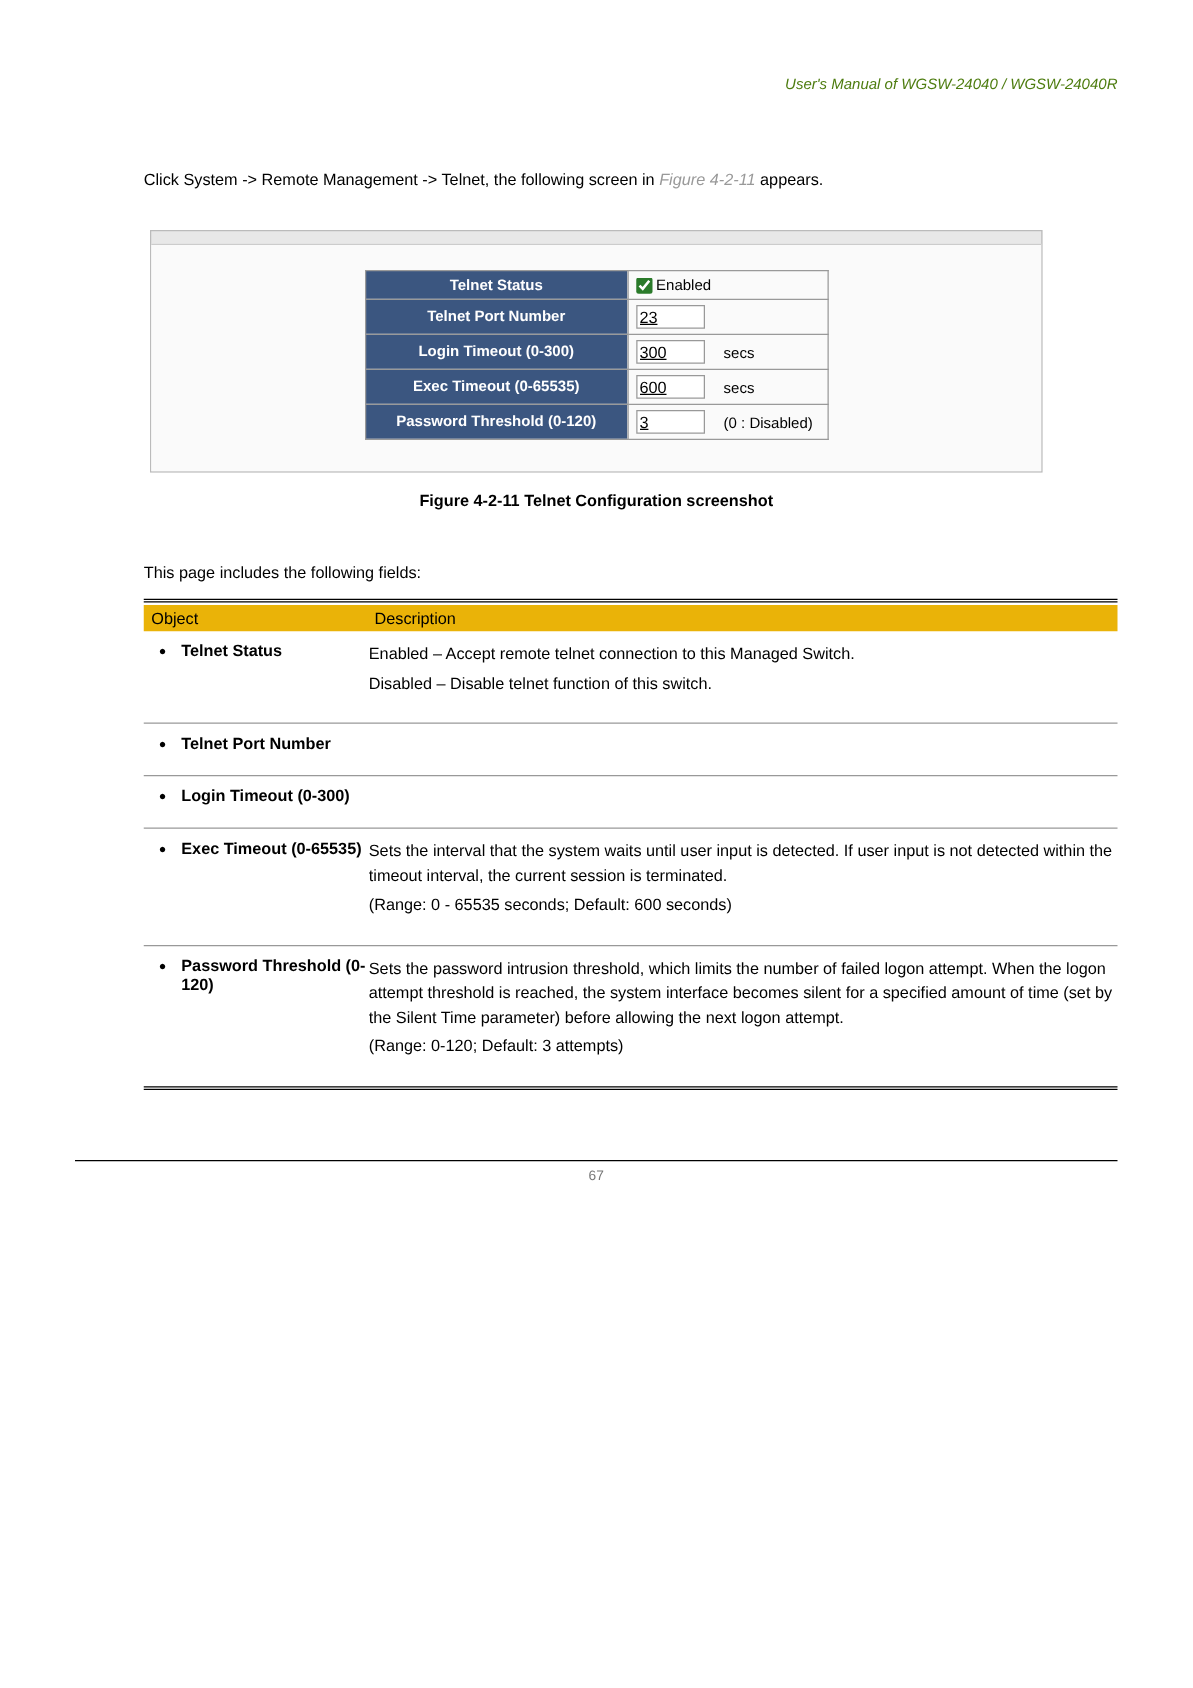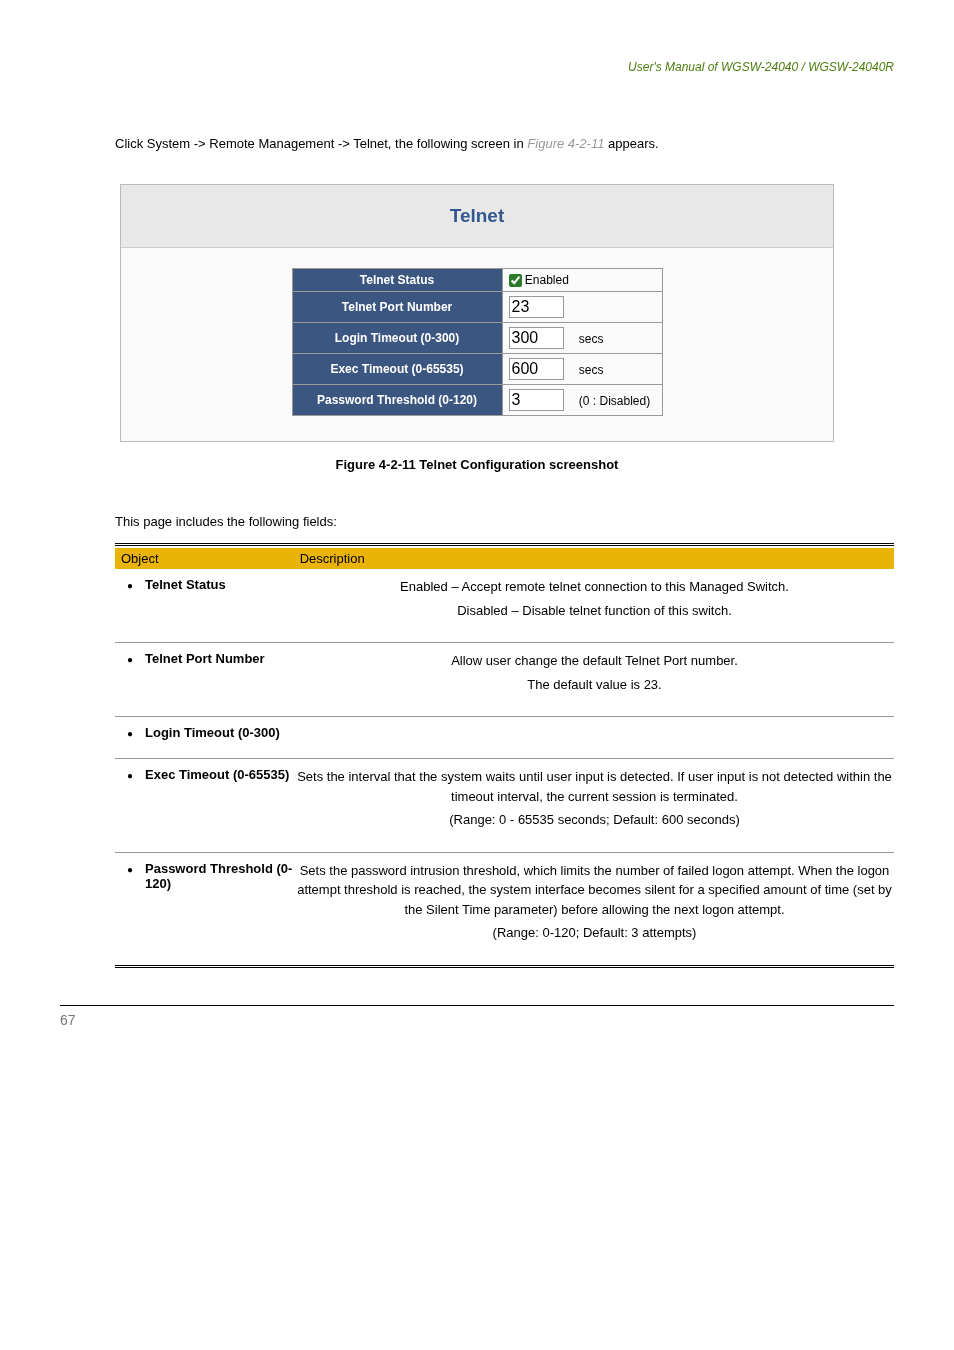--- a/index.html
+++ b/index.html
@@ -60,23 +60,24 @@
       font-weight: bold;
       text-align: center;
       width: 210px;
     }
     .val-cell {
       background: #fafafa;
       width: 160px;
     }
     .val-cell input[type="text"] {
       width: 55px;
-      font-size: 16px;
+      font-size: 13px;
       border: 1px solid #999;
       padding: 1px 2px;
+      text-decoration: underline;
     }
     .val-cell input[type="checkbox"] {
       vertical-align: middle;
       accent-color: #2a7a2a;
     }
     .suffix {
       margin-left: 12px;
       font-size: 12px;
     }
     .figure-caption {
@@ -120,44 +121,43 @@
       font-size: 10px;
       padding-top: 3px;
     }
     .label-col {
       width: 150px;
       font-weight: bold;
     }
     .desc-col {
       flex: 1;
       line-height: 1.5;
-      text-align: center;
     }
     .desc-col p { margin-bottom: 4px; }
     .footer {
-      margin-top: 37px;
+      margin-top: 56px;
       border-top: 1px solid #000;
       padding-top: 6px;
-      font-size: 14px;
+      text-align: center;
+      font-size: 11px;
       color: #777;
     }
   </style>
 </head>
 <body>
 
 <div class="manual-header">User's Manual of WGSW-24040 / WGSW-24040R</div>
 
 <div class="intro-text">
   <span>Click System -&gt; Remote Management -&gt; Telnet, the following screen in </span>
   <span class="gray-label">Figure 4-2-11</span>
   <span> appears.</span>
 </div>
 
 <div class="telnet-panel">
-  <div class="telnet-title">Telnet</div>
   <div class="telnet-inner">
     <table class="telnet-table">
       <tbody>
           <tr>
         <td class="th-cell">Telnet Status</td>
         <td class="val-cell">
           <input type="checkbox" checked="" style="">
           <span>Enabled</span>
         </td>
       </tr>
@@ -211,24 +211,20 @@
       <div class="bullet-col">●</div>
       <div class="label-col">Telnet Status</div>
       <div class="desc-col">
         <p>Enabled – Accept remote telnet connection to this Managed Switch.</p>
         <p>Disabled – Disable telnet function of this switch.</p>
       </div>
     </li>
     <li class="param-item">
       <div class="bullet-col">●</div>
       <div class="label-col">Telnet Port Number</div>
-      <div class="desc-col">
-        <p>Allow user change the default Telnet Port number.</p>
-        <p>The default value is 23.</p>
-      </div>
     </li>
     <li class="param-item">
       <div class="bullet-col">●</div>
       <div class="label-col">Login Timeout (0-300)</div>
     </li>
     <li class="param-item">
       <div class="bullet-col">●</div>
       <div class="label-col">Exec Timeout (0-65535)</div>
       <div class="desc-col">
         <p>Sets the interval that the system waits until user input is detected. If user input is not detected within the timeout interval, the current session is terminated.</p>

